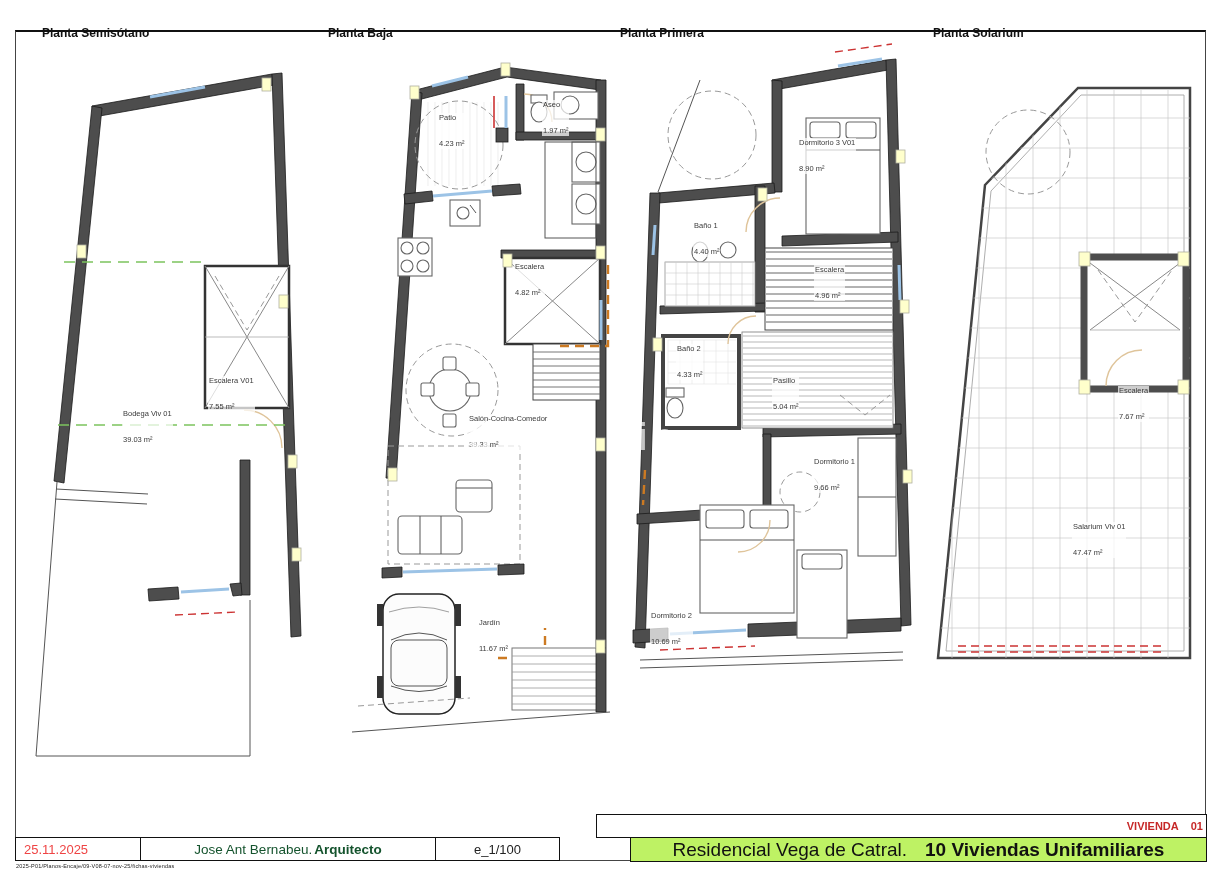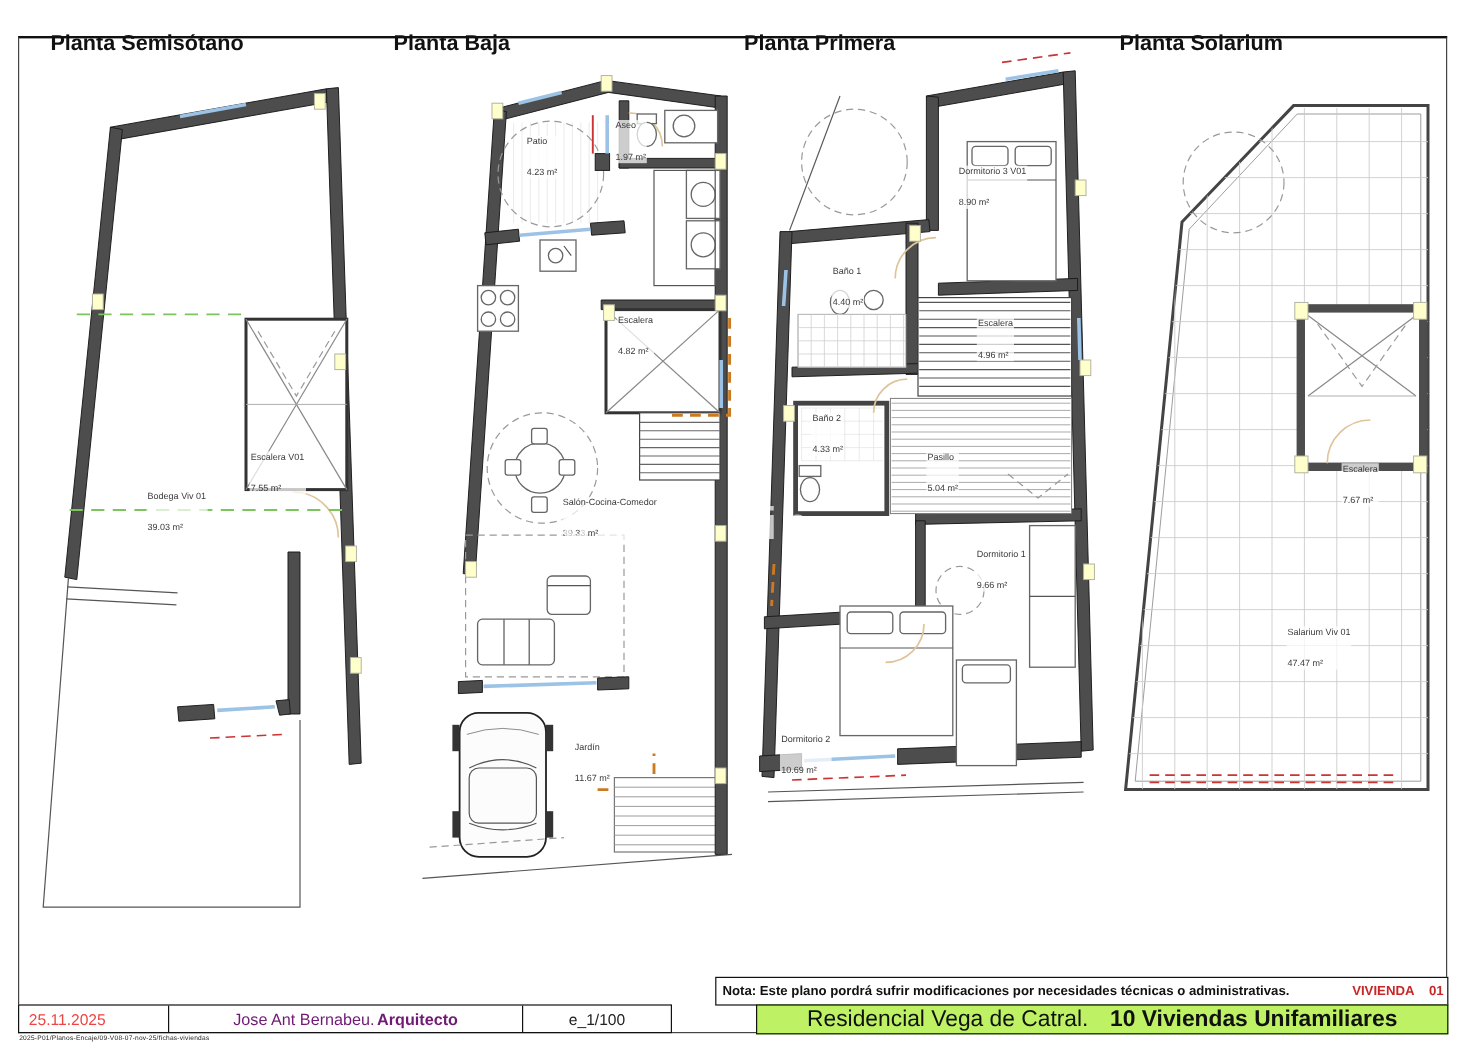--- a/index.html
+++ b/index.html
@@ -1,39 +1,39 @@
 <!DOCTYPE html>
 <html><head>
 <meta charset="utf-8">
 <style>
   html,body{margin:0;padding:0;background:#fff;}
   body{width:1221px;height:887px;position:relative;font-family:"Liberation Sans",sans-serif;overflow:hidden;}
   .sheet-frame{position:absolute;left:15px;top:30px;width:1191px;height:831px;border:1px solid #444;border-top:2px solid #111;box-sizing:border-box;background:#fff;}
   svg.drawing{position:absolute;left:0;top:0;}
-  .plan-title{position:absolute;font-size:18px;font-weight:bold;color:#111;white-space:nowrap;}
+  .plan-title{position:absolute;font-size:12px;font-weight:bold;color:#111;white-space:nowrap;}
   .room-label{position:absolute;font-size:7.5px;line-height:1.3;color:#3a3a3a;white-space:nowrap;background:rgba(255,255,255,.72);padding:0 1px;}
   .room-label .area{display:block;margin-top:16px;}
   .watermark{position:absolute;left:468px;top:416px;font-size:38px;font-weight:bold;color:rgba(255,255,255,.68);letter-spacing:3px;word-spacing:105px;pointer-events:none;}
   
   .wall{fill:#4d4d4d;stroke:#1a1a1a;stroke-width:.8;}
   .thin{stroke:#555;stroke-width:1;fill:none;}
   .furn{stroke:#666;stroke-width:1.1;fill:#fff;}
   .dsh{stroke:#999;stroke-width:1;stroke-dasharray:6 4;fill:none;}
   .win{stroke:#9cc3e6;stroke-width:3;fill:none;}
   .redd{stroke:#cc3333;stroke-width:1.4;stroke-dasharray:8 5;fill:none;}
   .redl{stroke:#cc3333;stroke-width:1.6;fill:none;}
   .greend{stroke:#7cc45e;stroke-width:1.5;stroke-dasharray:11 7;fill:none;}
   .orgd{stroke:#cc7a22;stroke-width:2.4;stroke-dasharray:9 6;fill:none;}
   .door{stroke:#dfc49a;stroke-width:1.4;fill:none;}
   .yb{fill:#ffffcc;stroke:#b0b0a0;stroke-width:.8;}
   
   .tb-left{position:absolute;left:15px;top:837px;width:545px;height:24px;border:1.5px solid #111;display:flex;box-sizing:border-box;background:#fff;}
   .tb-cell{border-right:1.5px solid #111;display:flex;align-items:center;box-sizing:border-box;height:100%;}
   .tb-date{width:125px;padding-left:8px;font-size:13px;color:#ef4444;}
-  .tb-arch{width:295px;justify-content:center;font-size:13.5px;color:#701a75;}
+  .tb-arch{width:295px;justify-content:center;font-size:13.5px;color:#14532d;}
   .tb-arch strong{margin-left:2px;}
   .tb-scale{flex:1;justify-content:center;font-size:13px;color:#222;border-right:none;}
   .tb-nota{position:absolute;left:596px;top:814px;width:611px;height:24px;border:1.5px solid #111;box-sizing:border-box;display:flex;align-items:center;padding:0 3px 0 5px;background:#fff;}
   .nota-text{font-size:11px;font-weight:bold;color:#111;white-space:nowrap;}
   .vivienda{margin-left:auto;font-size:11px;font-weight:bold;color:#c62828;white-space:nowrap;display:flex;}
   .vivienda .num{margin-left:12px;}
   .tb-project{position:absolute;left:630px;top:837px;width:577px;height:25px;border:1.5px solid #111;box-sizing:border-box;display:flex;align-items:center;justify-content:center;font-size:19px;color:#111;background:#bef264;white-space:nowrap;}
   .tb-project strong{margin-left:18px;}
   .file-ref{position:absolute;left:16px;top:863px;font-size:5.5px;color:#222;letter-spacing:.2px;white-space:nowrap;}
 </style>
@@ -417,21 +417,21 @@
 </div>
 <div class="room-label" style="left:122px;top:409px">
   <span>Bodega Viv 01</span>
   <span class="area">39.03 m²</span>
 </div>
 
 <div class="room-label" style="left:438px;top:113px">
   <span>Patio</span>
   <span class="area">4.23 m²</span>
 </div>
-<div class="room-label" style="left:512px;top:100px">
+<div class="room-label" style="left:542px;top:100px">
   <span>Aseo</span>
   <span class="area">1.97 m²</span>
 </div>
 <div class="room-label" style="left:514px;top:262px">
   <span>Escalera</span>
   <span class="area">4.82 m²</span>
 </div>
 <div class="room-label" style="left:468px;top:414px">
   <span>Salón-Cocina-Comedor</span>
   <span class="area">39.33 m²</span>
@@ -484,21 +484,20 @@
 <div class="tb-left">
   <div class="tb-cell tb-date">25.11.2025</div>
   <div class="tb-cell tb-arch">
     <span>Jose Ant Bernabeu.</span>
     <strong>Arquitecto</strong>
   </div>
   <div class="tb-cell tb-scale">e_1/100</div>
 </div>
 
 <div class="tb-nota">
-  <span class="nota-text">Nota: Este plano pordrá sufrir modificaciones por necesidades técnicas o administrativas.</span>
   <span class="vivienda">
     <span>VIVIENDA</span>
     <span class="num">01</span>
   </span>
 </div>
 
 <div class="tb-project">
   <span>Residencial Vega de Catral.</span>
   <strong>10 Viviendas Unifamiliares</strong>
 </div>

